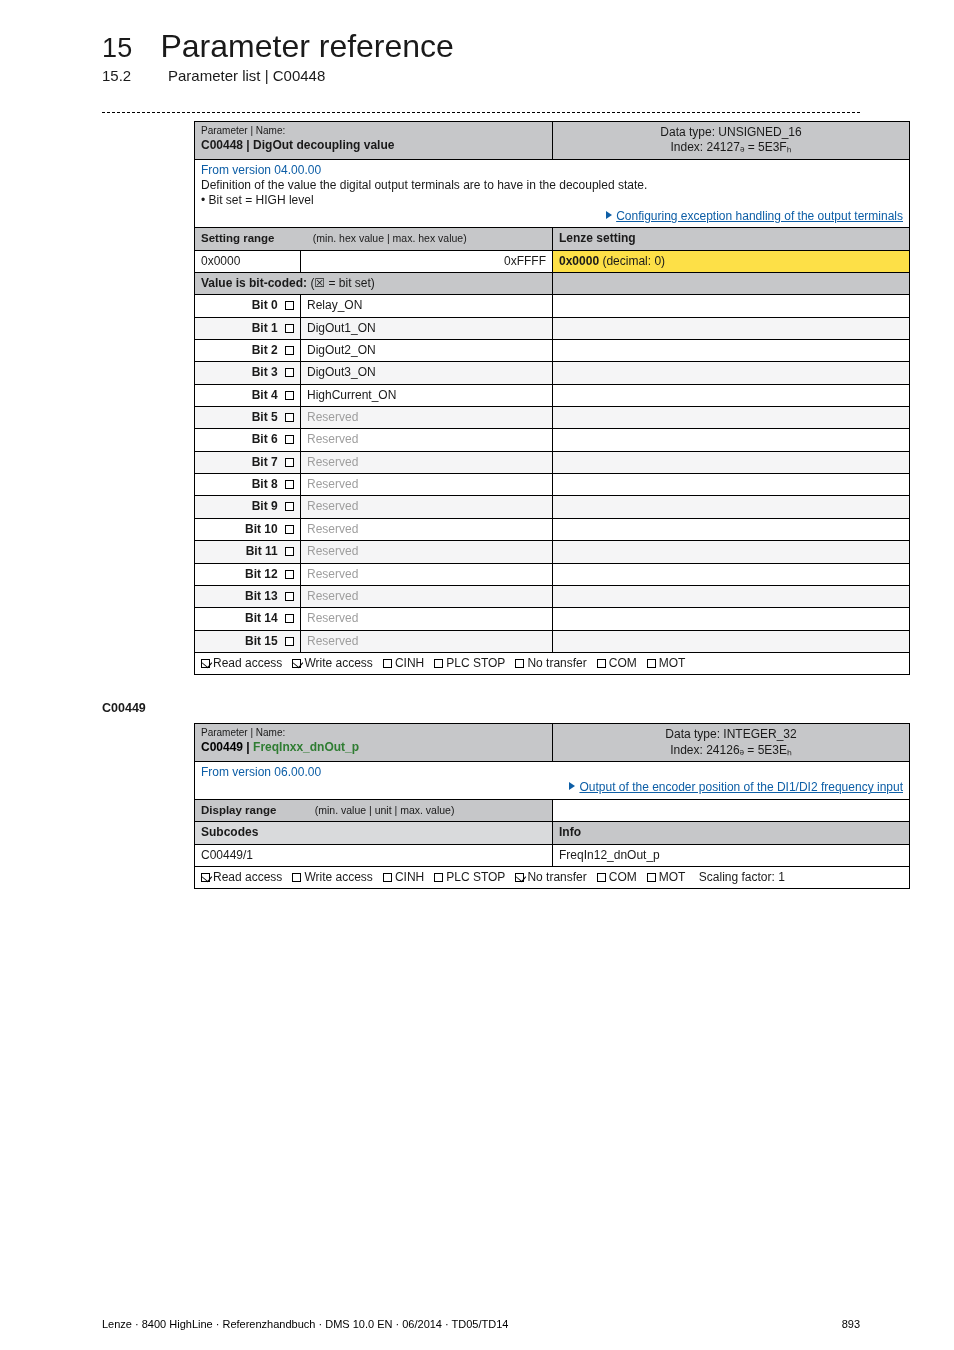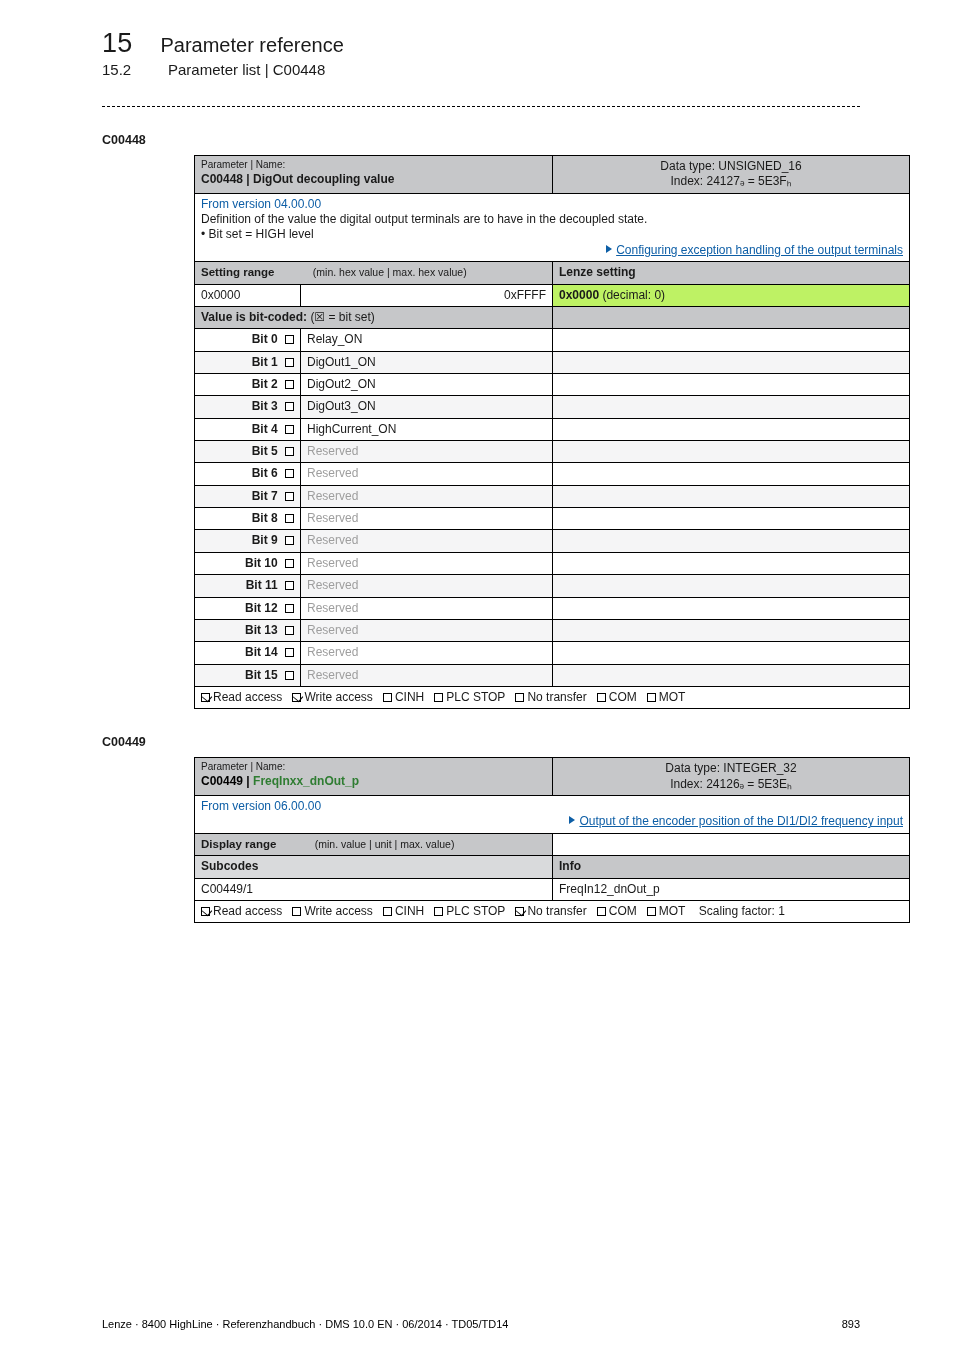--- a/index.html
+++ b/index.html
@@ -36,21 +36,21 @@
     align-items: baseline;
     gap: 28px;
     margin-top: 4px;
   }
   .chapnum {
     font-size: 27px;
     font-weight: 400;
     letter-spacing: 0.2px;
   }
   .chaptitle {
-    font-size: 20px;
+    font-size: 32px;
     font-weight: 400;
   }
   .subheading {
     display: flex;
     align-items: baseline;
     gap: 28px;
     margin-top: 2px;
     font-size: 15px;
   }
   .subnum { min-width: 38px; }
@@ -176,21 +176,20 @@
     <div class="chapnum">15</div>
     <div class="chaptitle">Parameter reference</div>
   </div>
   <div class="subheading">
     <div class="subnum">15.2</div>
     <div>Parameter list | C00448</div>
   </div>
 
   <hr class="dashline">
 
-  <div class="paracode">C00448</div>
 
   <div class="tblwrap">
     <table class="ptable t1">
       <colgroup>
         <col class="c1">
           <col class="c2">
           <col class="c2b">
           <col class="c3">
       </colgroup>
 
@@ -222,21 +221,21 @@
           <span class="settingHdr">Setting range</span>
           <span class="settingHdr"><span class="paren">(min. hex value | max. hex value)</span></span>
         </td>
         <td class="lenzeCell">Lenze setting</td>
       </tr>
 
       <tr>
         <td style="background:#fff;">0x0000</td>
         <td style="background:#fff; border-right:none;"></td>
         <td style="background:#fff; text-align:right; border-left:none;">0xFFFF</td>
-        <td style="background:#bef264;">
+        <td style="background:#fde047;">
           <span style="font-weight:700">0x0000</span><span>  (decimal: 0)</span>
         </td>
       </tr>
 
       <tr>
         <td colspan="3" class="bitcodedHdr" style="background:var(--tableHeaderBg);">
           <span>Value is bit-coded:</span>
           <span style="font-weight:400">(☒ = bit set)</span>
         </td>
         <td style="background:var(--tableHeaderBg);"></td>

